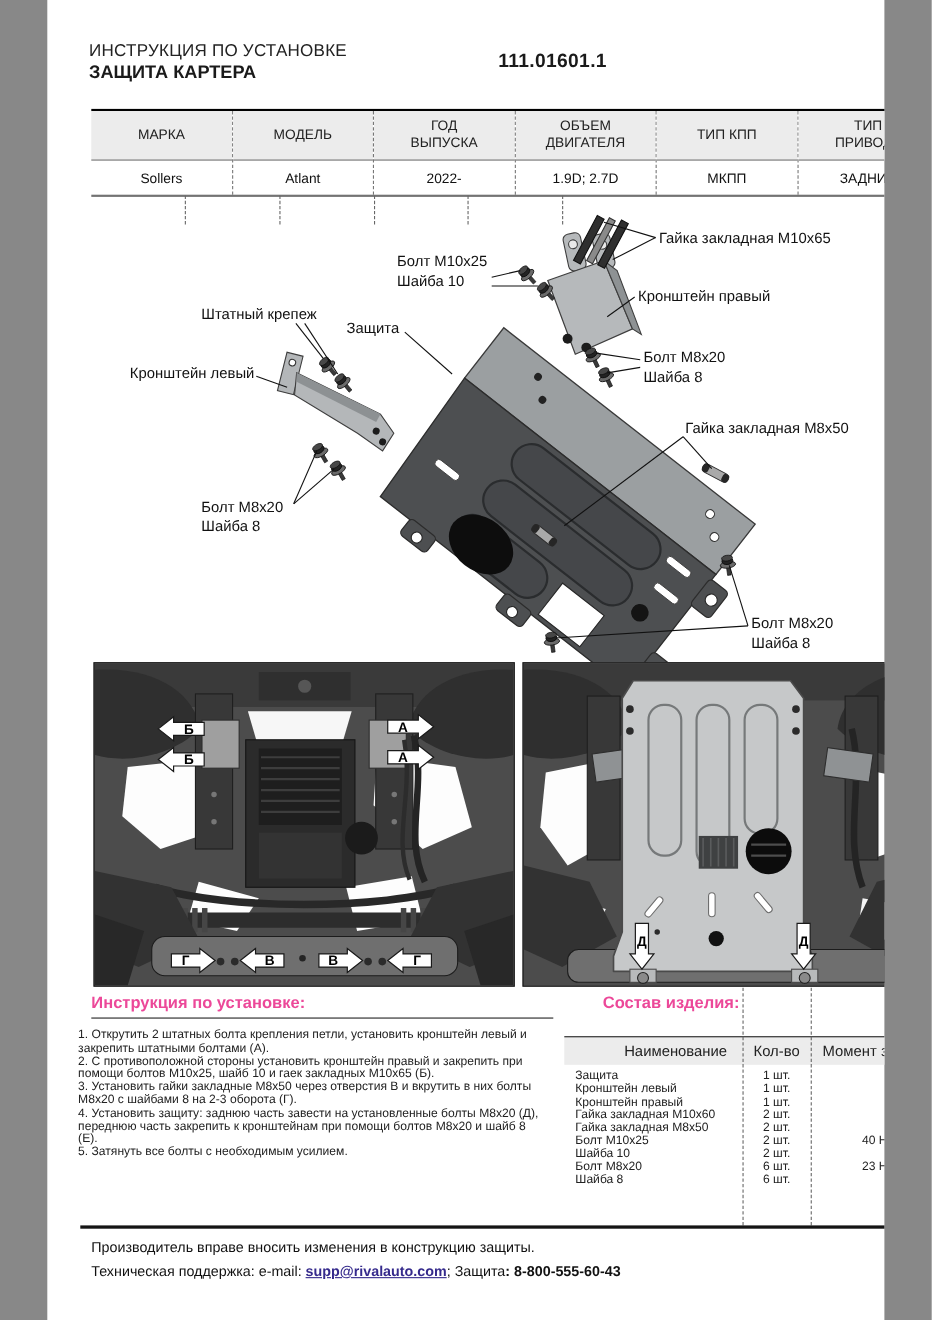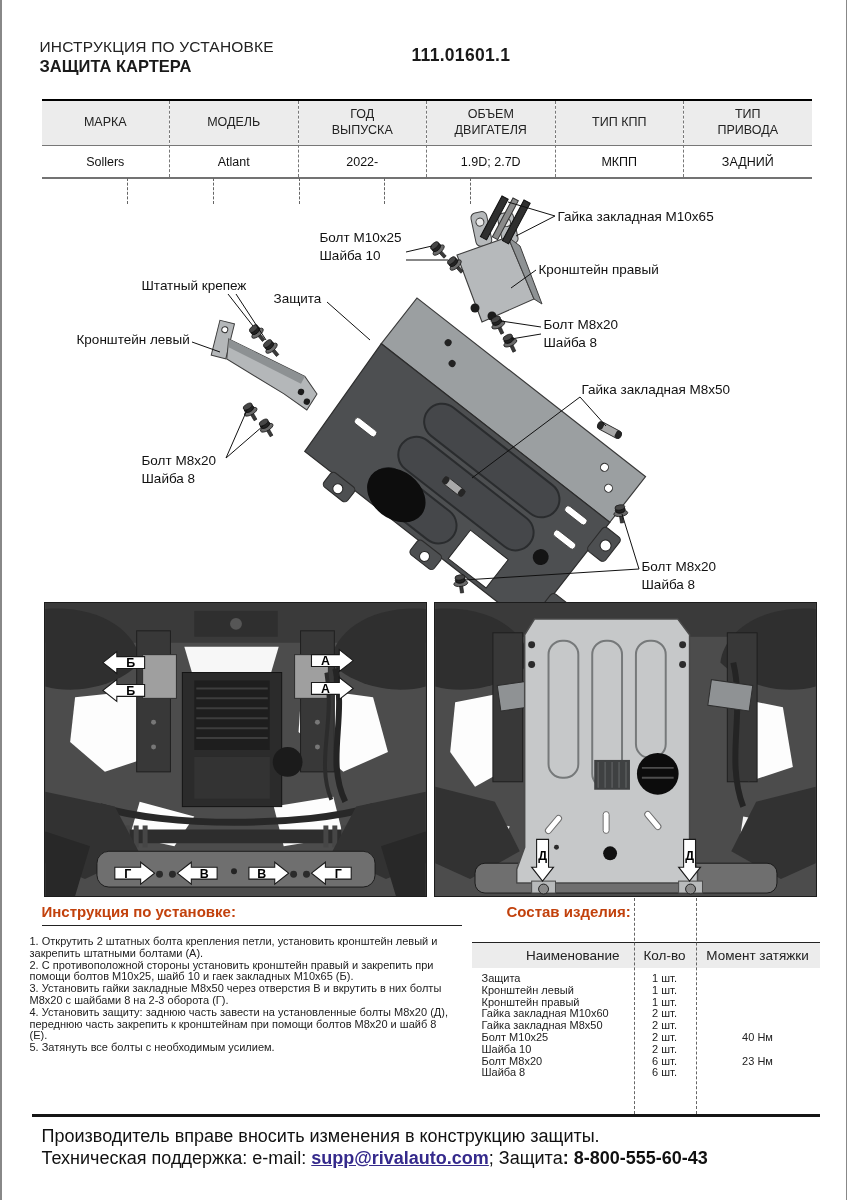--- a/index.html
+++ b/index.html
@@ -1,17 +1,17 @@
 <!DOCTYPE html>
 <html><head>
 <meta charset="utf-8">
 <style>
   * { margin:0; padding:0; box-sizing:border-box; }
   body { background:#888; font-family:"Liberation Sans", sans-serif; }
-  .page { position:relative; width:844px; height:1200px; background:#fff; margin:0 auto; overflow:hidden; color:#1a1a1a;padding-left:48px; }
+  .page { position:relative; width:761px; height:1200px; background:#fff; margin:0 auto; overflow:hidden; color:#1a1a1a;padding-left:48px; }
   .abs { position:absolute; }
 
   
   .doc-type { left:38px; top:38px; font-size:15.5px; letter-spacing:.2px; color:#222; }
   .doc-product { left:38px; top:57px; font-size:16.5px; font-weight:bold; }
   .part-number { left:410px; top:45px; font-size:17.5px; font-weight:bold; letter-spacing:.3px; }
 
   
   .spec-table { left:40px; top:99px; width:770px; display:flex;
     border-top:2px solid #000; border-bottom:2px solid #737373; }
@@ -24,42 +24,42 @@
     font-size:12.5px; color:#111; }
   .stub { width:0; height:26px; border-left:1px dashed #666; top:178px; }
 
   
   .callout { font-size:13.5px; line-height:1.35; white-space:pre-line; color:#111; }
 
   
   .photo { border:1px solid #1c1c1c; background:#4c4c4c; }
 
   
-  .sec-heading { font-size:15px; font-weight:bold; color:#c2410c; }
+  .sec-heading { font-size:15px; font-weight:bold; color:#ec4899; }
   .rule { height:0; border-top:1.5px solid #222; }
   .steps { left:28px; top:936px; width:424px; font-size:11px; line-height:11.8px; color:#222; }
   .steps div { margin:0; }
 
   .parts-title { left:505px; top:903px; }
   .parts-table { left:470px; top:925px; width:348px;margin-top:17px; }
   .parts-head { display:flex; background:#ececec; border-top:1.5px solid #222;
     height:26px; align-items:center; font-size:13.5px; color:#222; }
   .parts-head .c1 { width:162px; text-align:right; padding-right:14px; }
   .parts-head .c2 { width:62px; text-align:center; }
   .parts-head .c3 { width:124px; text-align:center; }
   .parts-rows { padding-top:5px; font-size:11px; line-height:11.8px; color:#222; }
   .p-row { display:flex; }
   .p-row .c1 { width:162px; padding-left:10px; }
   .p-row .c2 { width:62px; text-align:center; }
   .p-row .c3 { width:124px; text-align:center; }
   .dashline { width:0; border-left:1px dashed #666; top:898px; height:216px; }
 
   
   .footer-rule { left:30px; top:1114px; width:788px; height:3px; background:#151515; }
-  .footer-line { left:40px; font-size:18px; color:#111; }
+  .footer-line { left:40px; font-size:13px; color:#111; }
   .email-link { font-weight:bold; text-decoration:underline; }
   .bold { font-weight:bold; }
 
   svg text { font-family:"Liberation Sans", sans-serif; }
 </style>
 </head>
 <body>
 
 <div class="page">
 

